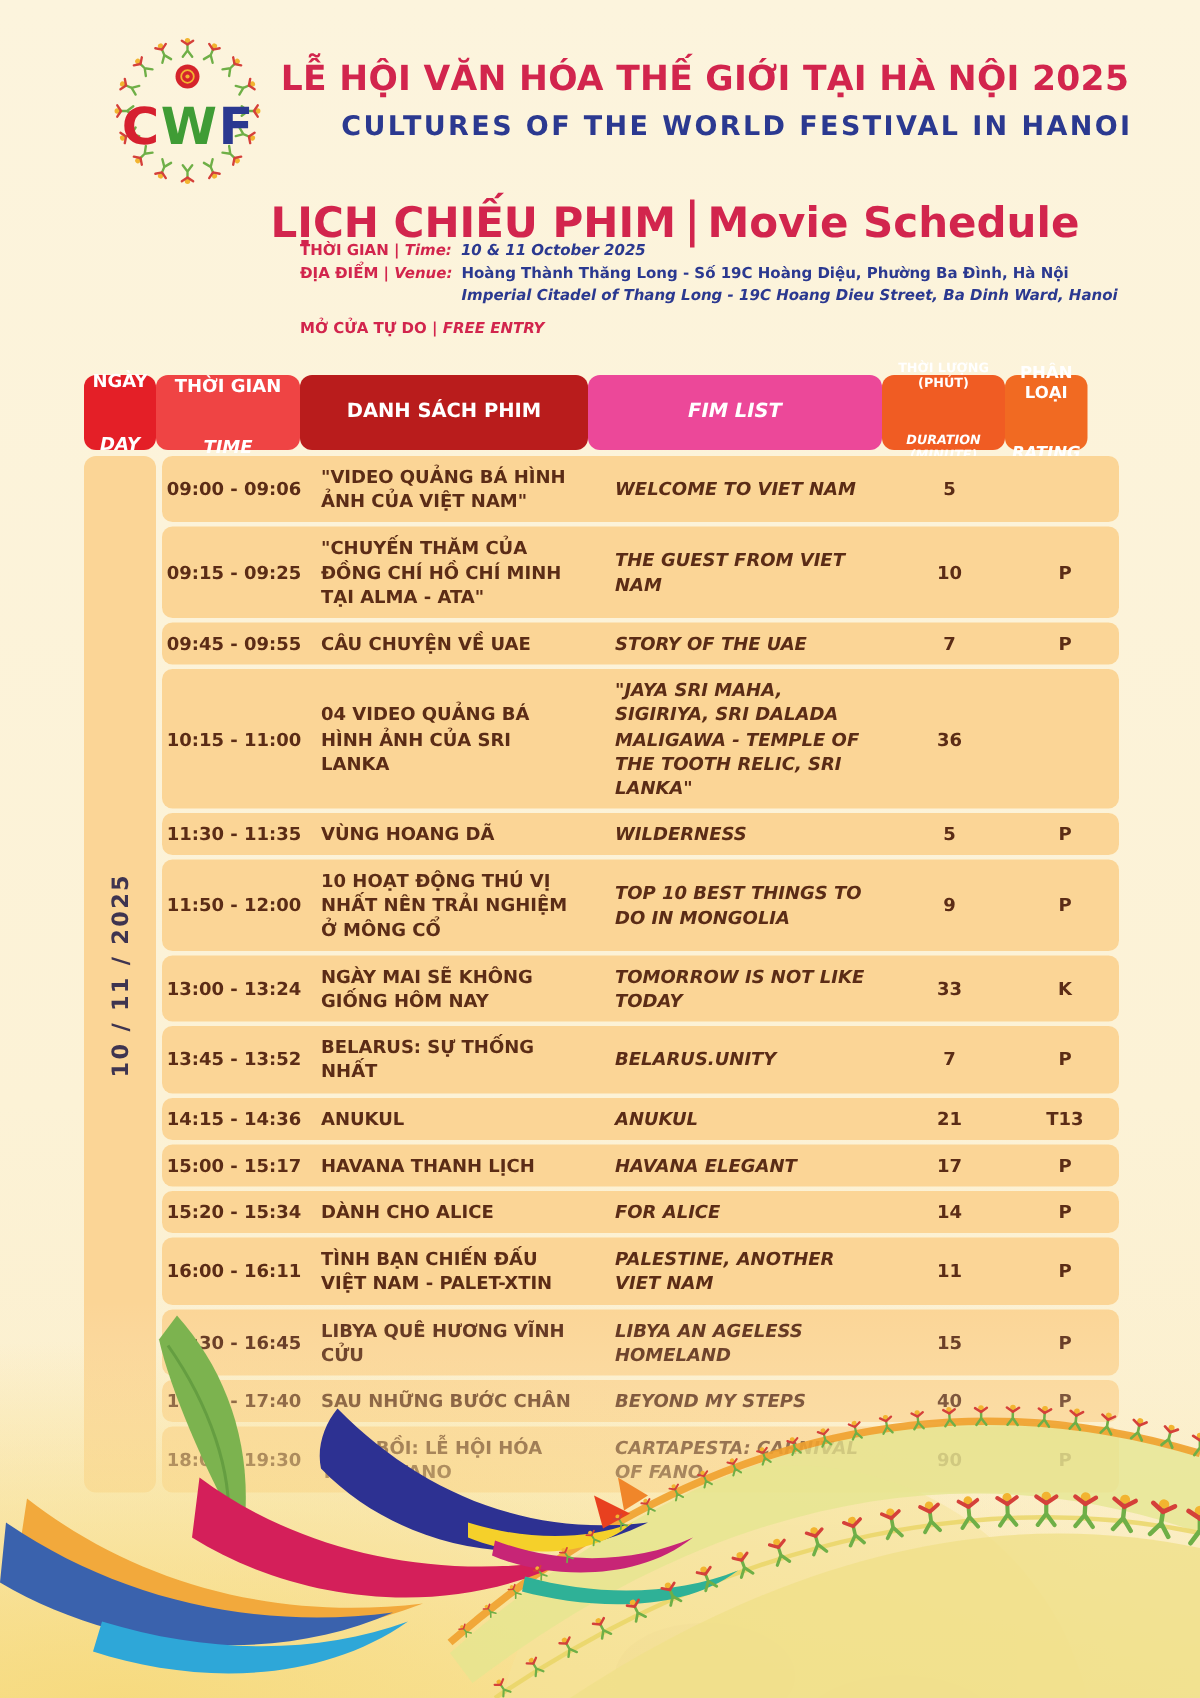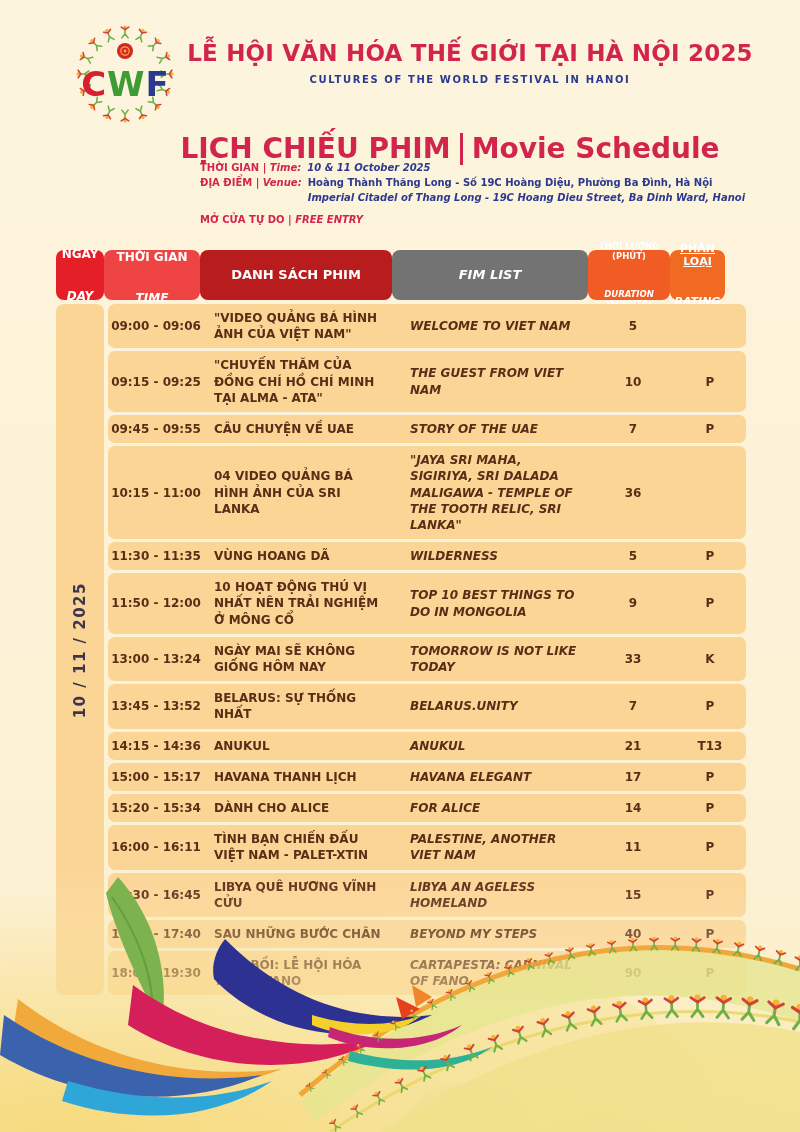--- a/index.html
+++ b/index.html
@@ -5,21 +5,21 @@
   html,body{margin:0;padding:0;}
   body{
     width:800px;height:1132px;position:relative;overflow:hidden;
     background:linear-gradient(180deg,#fcf4dd 0%,#fcf2d6 65%,#fbeec9 100%);
     font-family:"DejaVu Sans","Liberation Sans",sans-serif;
   }
   
   .logo{position:absolute;left:72px;top:24px;}
   .titles{position:absolute;left:185px;top:40px;width:570px;text-align:center;}
   .title-vi{color:#d2254d;font-size:23px;font-weight:bold;letter-spacing:.2px;white-space:nowrap;}
-  .title-en{color:#2b3990;font-size:10px;font-weight:bold;letter-spacing:1.6px;margin-top:8px;white-space:nowrap;}
+  .title-en{color:#2b3990;font-size:18px;font-weight:bold;letter-spacing:1.6px;margin-top:8px;white-space:nowrap;text-align:right;}
   .sched-title{position:absolute;left:150px;top:132px;width:600px;text-align:center;white-space:nowrap;}
   .sched-title .vi,.sched-title .en{color:#d2254d;font-size:28px;font-weight:bold;vertical-align:middle;}
   .sched-title .bar{display:inline-block;width:3px;height:32px;background:#d2254d;margin:0 9px;vertical-align:middle;}
   .info{position:absolute;left:200px;top:160px;width:560px;font-size:10px;font-weight:bold;line-height:1.5;}
   .info .lbl{color:#d2254d;white-space:nowrap;}
   .info .lbl i{font-style:italic;}
   .info .val{color:#2b3990;}
   .info-row{display:flex;}
   .info-row .lbl{margin-right:6px;}
   .venue-en{font-style:italic;}
@@ -118,28 +118,28 @@
         <span>NGÀY</span>
         <i>DAY</i>
       </div>
     <div class="th th-time" style="background:#ef4444;justify-content:space-between;">
         <span>THỜI GIAN</span>
         <i>TIME</i>
       </div>
     <div class="th th-filmvi" style="background:#b91c1c;">
         <span>DANH SÁCH PHIM</span>
       </div>
-    <div class="th th-filmen" style="background:#737373;font-style:italic;">
+    <div class="th th-filmen" style="background:#ec4899;font-style:italic;">
         <span>FIM LIST</span>
       </div>
     <div class="th th-dur" style="background:#f05c23;">
         <span>THỜI LƯỢNG (PHÚT)</span>
         <i>DURATION (MINUTE)</i>
       </div>
-    <div class="th th-rate" style="background:#f16a22;text-decoration:underline;">
+    <div class="th th-rate" style="background:#f16a22;">
         <span>PHÂN LOẠI</span>
         <i>RATING</i>
       </div>
   </div>
   <div class="tbody">
     <div class="day-cell">
         <span>10 / 11 / 2025</span>
       </div>
     <div class="rows">
   <div class="row">

